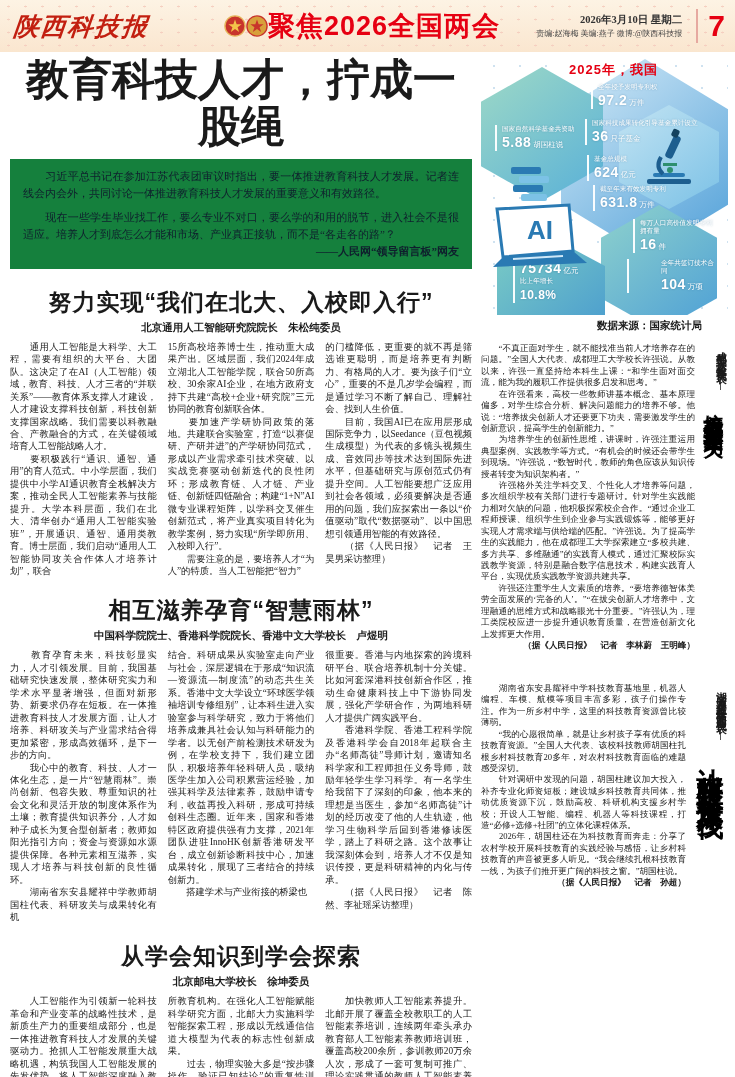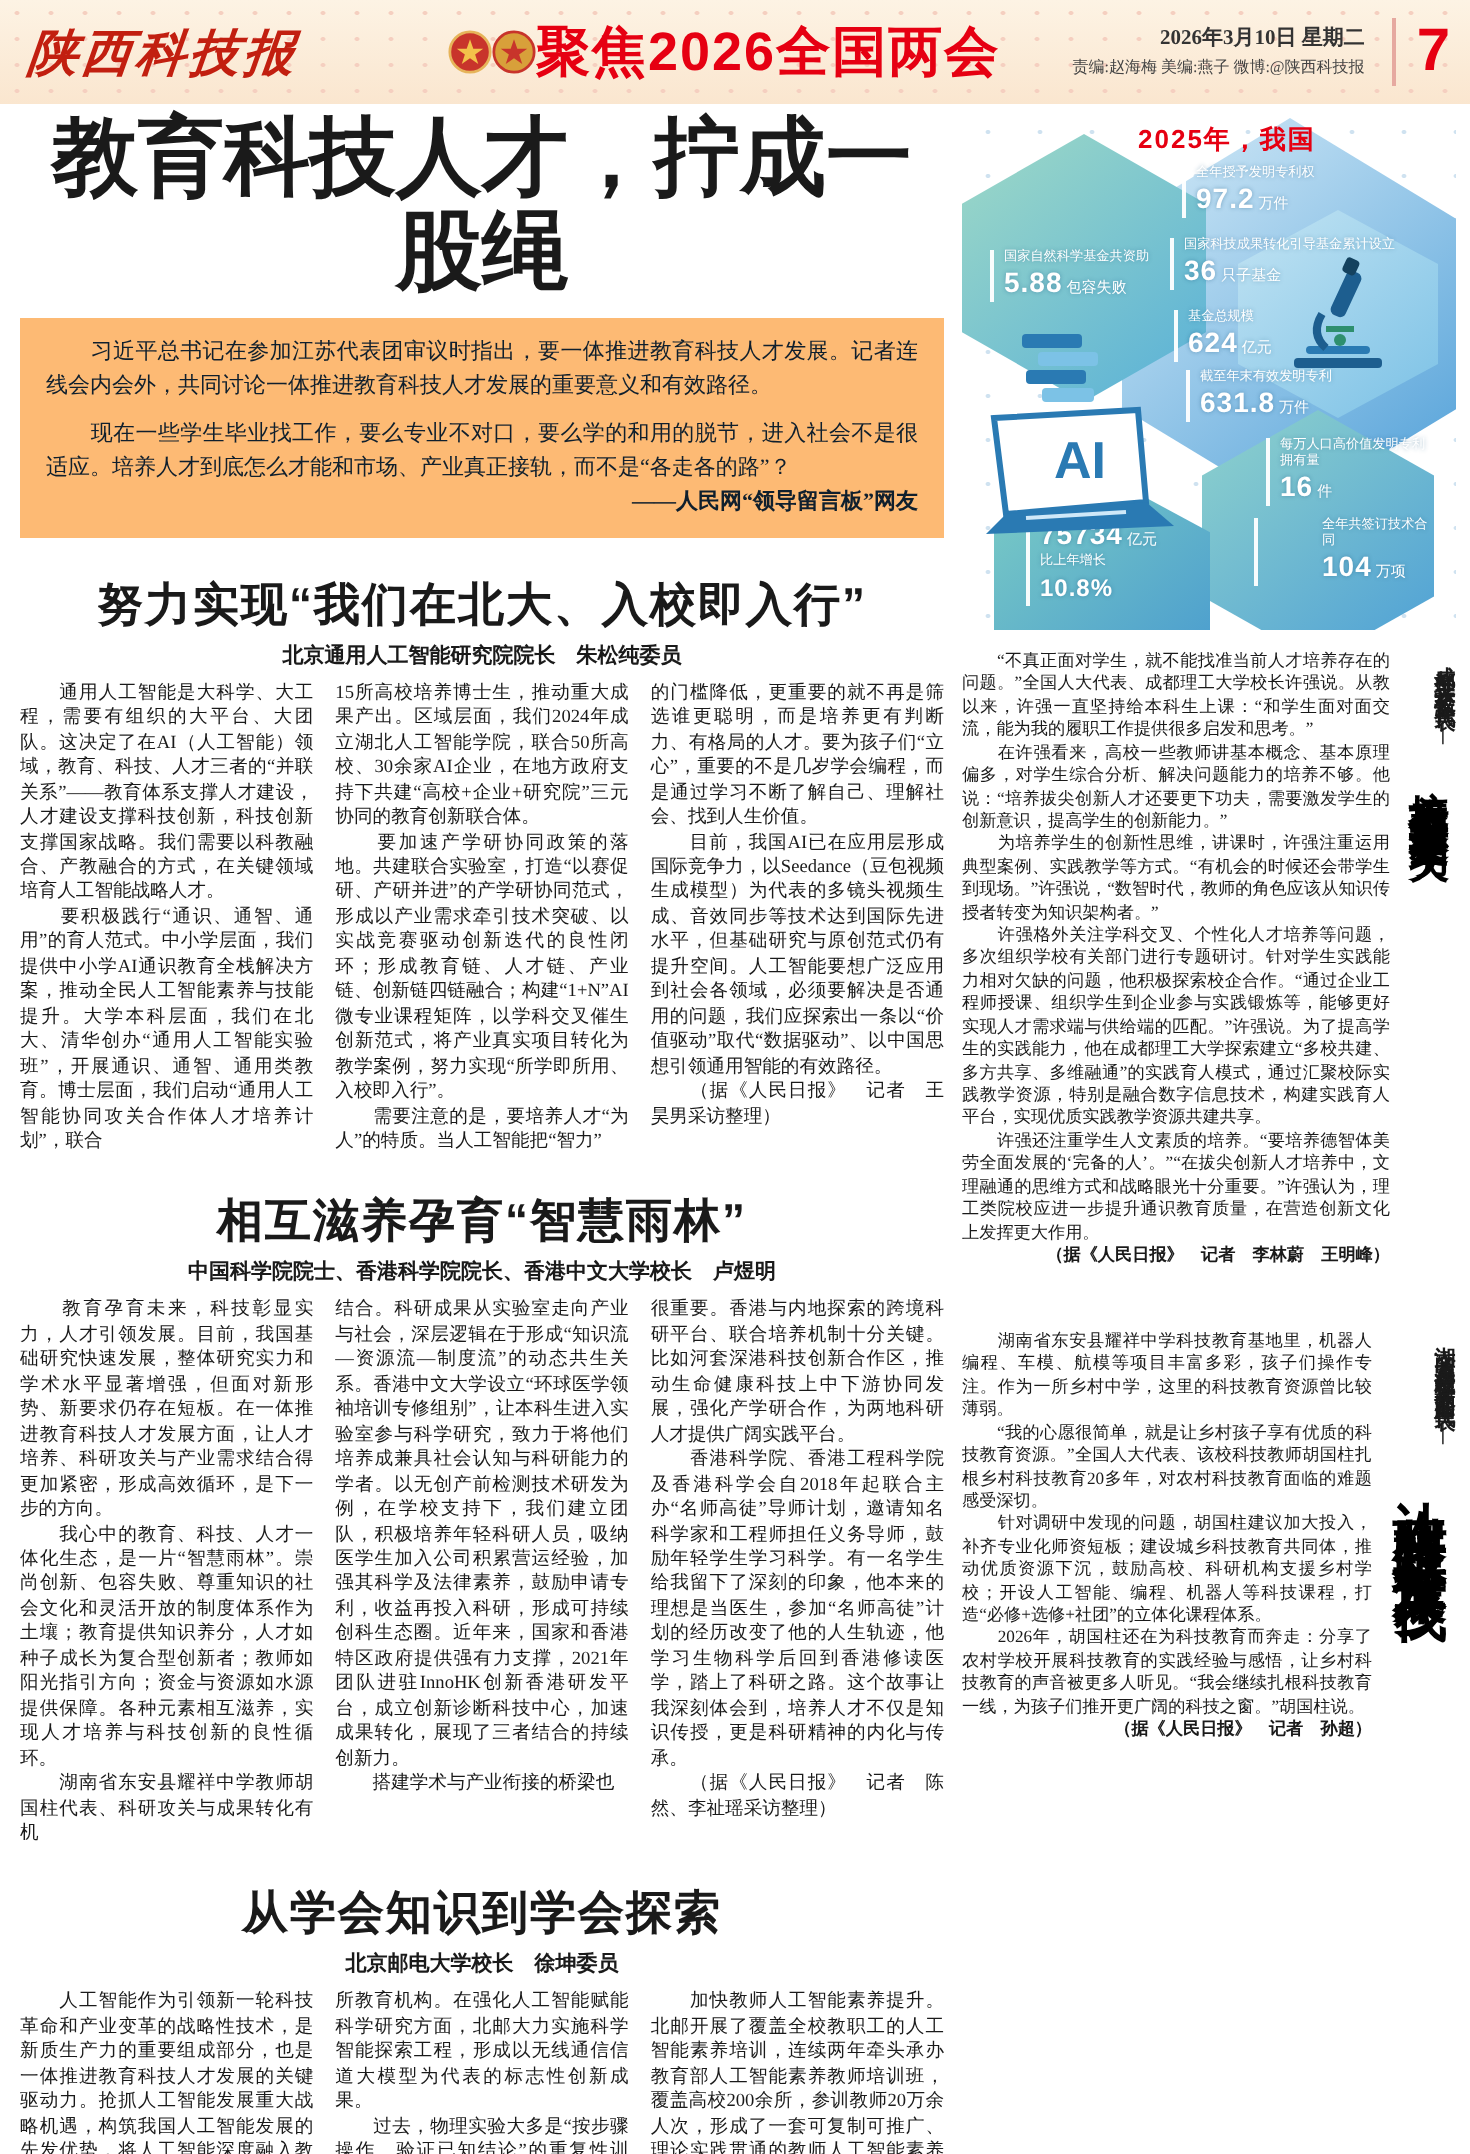--- a/index.html
+++ b/index.html
@@ -25,21 +25,21 @@
   .emblem{ width:22px; height:22px; }
   .header-right{ margin-left:auto; text-align:right; line-height:1.5; margin-right:6px;}
   .header-date{ font-size:10.5px; font-weight:bold; color:#333;}
   .header-staff{ font-size:8px; color:#444;}
   .page-num{ font-size:30px; color:#e60012; font-weight:900; margin:0 10px 0 8px;
     border-left:2px solid #e6a9a0; padding-left:10px; font-family:"Liberation Sans",sans-serif;}
   
   .left-col{ position:absolute; left:10px; top:56px; width:462px; }
   .headline{ font-size:43px; font-weight:900; letter-spacing:0px; text-align:center;
     font-family:"Liberation Sans",sans-serif; line-height:1.1; }
-  .lead-box{ background:#fdba74; margin-top:8px; padding:9px 13px; font-size:11px;
+  .lead-box{ background:#15803d; margin-top:8px; padding:9px 13px; font-size:11px;
     line-height:1.55; text-align:justify; color:#0f1f2d;}
   .lead-box p{ margin:0; }
   .lead-source{ text-align:right; font-weight:bold; margin-top:2px;}
   .art{ margin-top:10px; }
   .art-title{ text-align:center; font-size:23px; font-weight:900; letter-spacing:1px;
     font-family:"Liberation Sans",sans-serif; padding-top:8px;}
   .art-sub{ text-align:center; font-size:10.5px; font-weight:bold; margin:3px 0 6px;}
   .cols{ display:flex; gap:11px; }
   .col{ flex:1; font-size:9.3px; line-height:1.34; text-align:justify; }
   .col p{ margin:0;font-family:Liberation Serif, serif; }
@@ -182,21 +182,21 @@
   <div class="infographic">
     <div class="ig-title">2025年，我国</div>
     <div class="hex hexB"></div>
     <div class="hex hexA"></div>
     <div class="hex hexC"></div>
     <div class="hex hexD"></div>
     <div class="hex hexE"></div>
 
     <div class="stat s2">
       <div class="stat-label">国家自然科学基金共资助</div>
-      <div class="stat-value"><span class="num">5.88</span><span class="unit">包容失败</span></div>
+      <div class="stat-value"><span class="num">5.88</span><span class="unit">胡国柱说</span></div>
     </div>
     <div class="stat s3">
       <div class="stat-label">全年授予发明专利权</div>
       <div class="stat-value"><span class="num">97.2</span><span class="unit">万件</span></div>
     </div>
     <div class="stat s4">
       <div class="stat-label">国家科技成果转化引导基金累计设立</div>
       <div class="stat-value"><span class="num">36</span><span class="unit">只子基金</span></div>
     </div>
     <div class="stat s5">
@@ -239,20 +239,21 @@
         <rect x="30" y="20" width="30" height="7" rx="2" fill="#2a7ab3"></rect>
         <rect x="38" y="29" width="26" height="7" rx="2" fill="#7cc2e6"></rect>
       </g>
       <path d="M14 44 L86 40 L90 86 L20 92 Z" fill="#ffffff" stroke="#2a7ab3" stroke-width="3"></path>
       <text x="44" y="74" font-size="26" font-weight="bold" fill="#2a7ab3" font-family="Liberation Sans, sans-serif">AI</text>
       <path d="M20 92 L90 86 L104 98 L10 102 Z" fill="#2a7ab3"></path>
       <path d="M30 94 L80 91" stroke="#cfe8f8" stroke-width="2"></path>
     </svg>
   </div>
 
+  <div class="ig-caption">数据来源：国家统计局</div>
 
   <div class="r-art r1">
     <div class="r-body">
       <div>
           <p>　　“不真正面对学生，就不能找准当前人才培养存在的问题。”全国人大代表、成都理工大学校长许强说。从教以来，许强一直坚持给本科生上课：“和学生面对面交流，能为我的履职工作提供很多启发和思考。”</p>
           <p>　　在许强看来，高校一些教师讲基本概念、基本原理偏多，对学生综合分析、解决问题能力的培养不够。他说：“培养拔尖创新人才还要更下功夫，需要激发学生的创新意识，提高学生的创新能力。”</p>
           <p>　　为培养学生的创新性思维，讲课时，许强注重运用典型案例、实践教学等方式。“有机会的时候还会带学生到现场。”许强说，“数智时代，教师的角色应该从知识传授者转变为知识架构者。”</p>
           <p>　　许强格外关注学科交叉、个性化人才培养等问题，多次组织学校有关部门进行专题研讨。针对学生实践能力相对欠缺的问题，他积极探索校企合作。“通过企业工程师授课、组织学生到企业参与实践锻炼等，能够更好实现人才需求端与供给端的匹配。”许强说。为了提高学生的实践能力，他在成都理工大学探索建立“多校共建、多方共享、多维融通”的实践育人模式，通过汇聚校际实践教学资源，特别是融合数字信息技术，构建实践育人平台，实现优质实践教学资源共建共享。</p>
           <p>　　许强还注重学生人文素质的培养。“要培养德智体美劳全面发展的‘完备的人’。”“在拔尖创新人才培养中，文理融通的思维方式和战略眼光十分重要。”许强认为，理工类院校应进一步提升通识教育质量，在营造创新文化上发挥更大作用。</p>
         </div>

